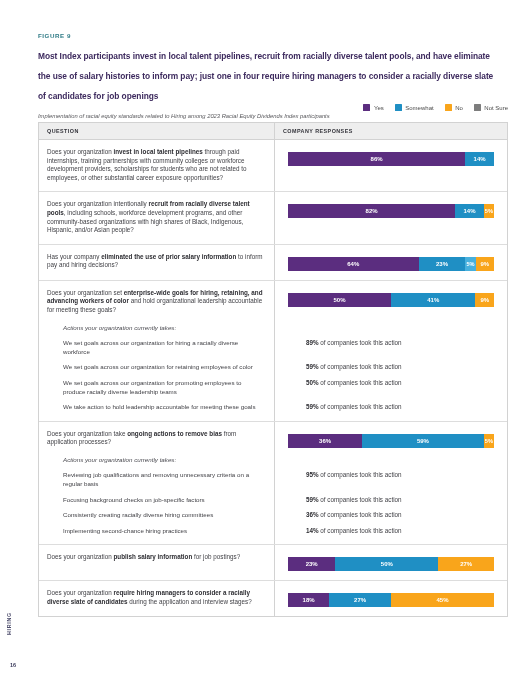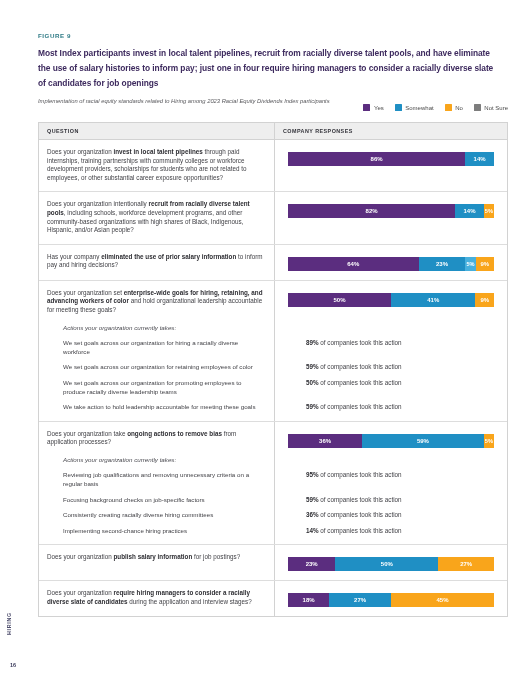--- a/index.html
+++ b/index.html
@@ -27,21 +27,21 @@
     font-size:5.5px;font-weight:bold;color:#3b3b5c;
   }
 
   
   .header{position:absolute;left:38px;top:32px;width:470px;}
   .fig-kicker{
     font-size:6.2px;font-weight:bold;letter-spacing:.55px;
     color:#2f7b86;margin:0 0 7px 0;
   }
   .fig-title{
-    font-size:8.4px;line-height:15px;font-weight:bold;
+    font-size:8.4px;line-height:20px;font-weight:bold;
     color:#3d2a5e;margin:0 12px 6px 0;letter-spacing:-.05px;
   }
   .fig-sub{
     font-size:5.8px;line-height:8px;font-style:italic;
     color:#58585c;margin:0;
   }
 
   
   .legend{
     position:absolute;right:19px;top:104px;

